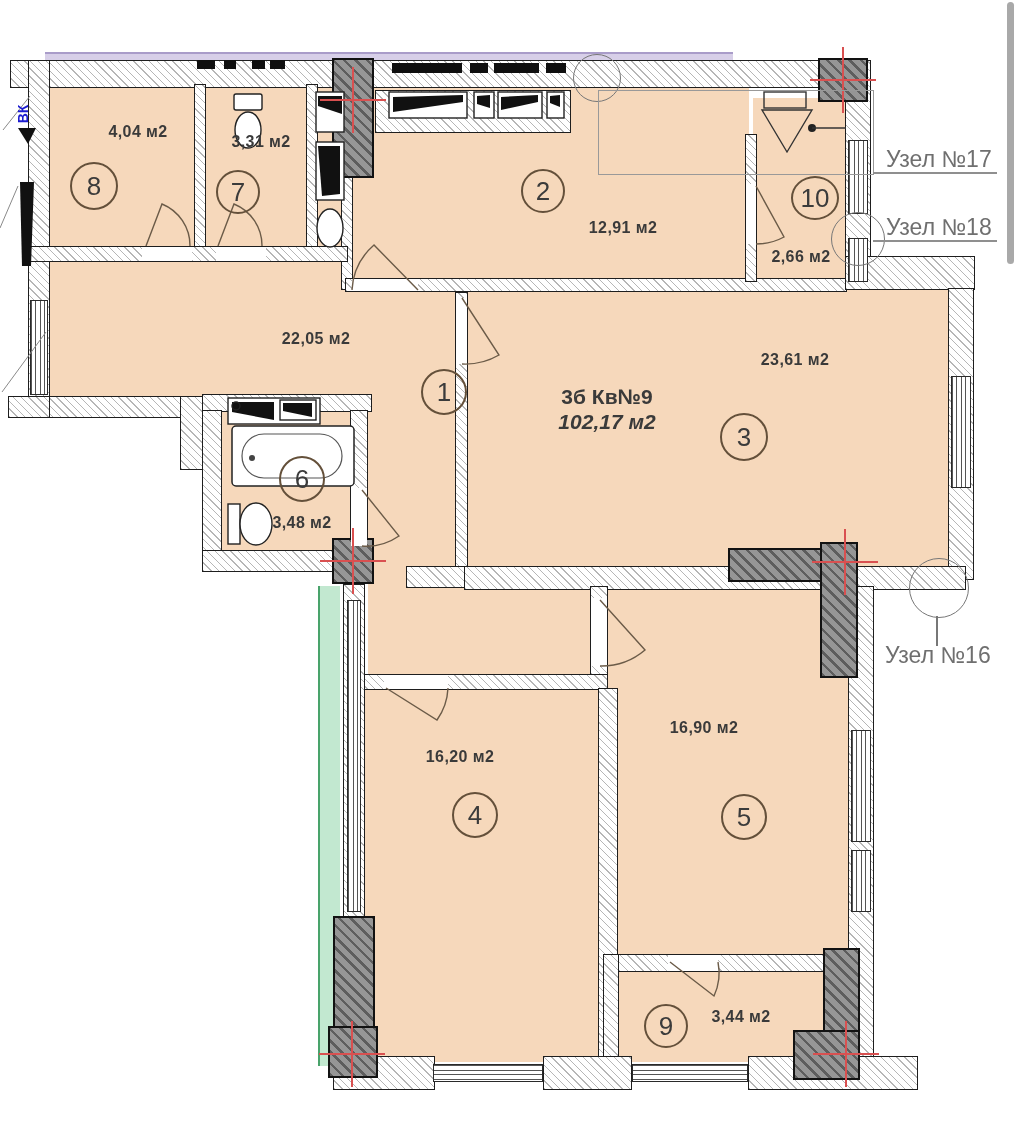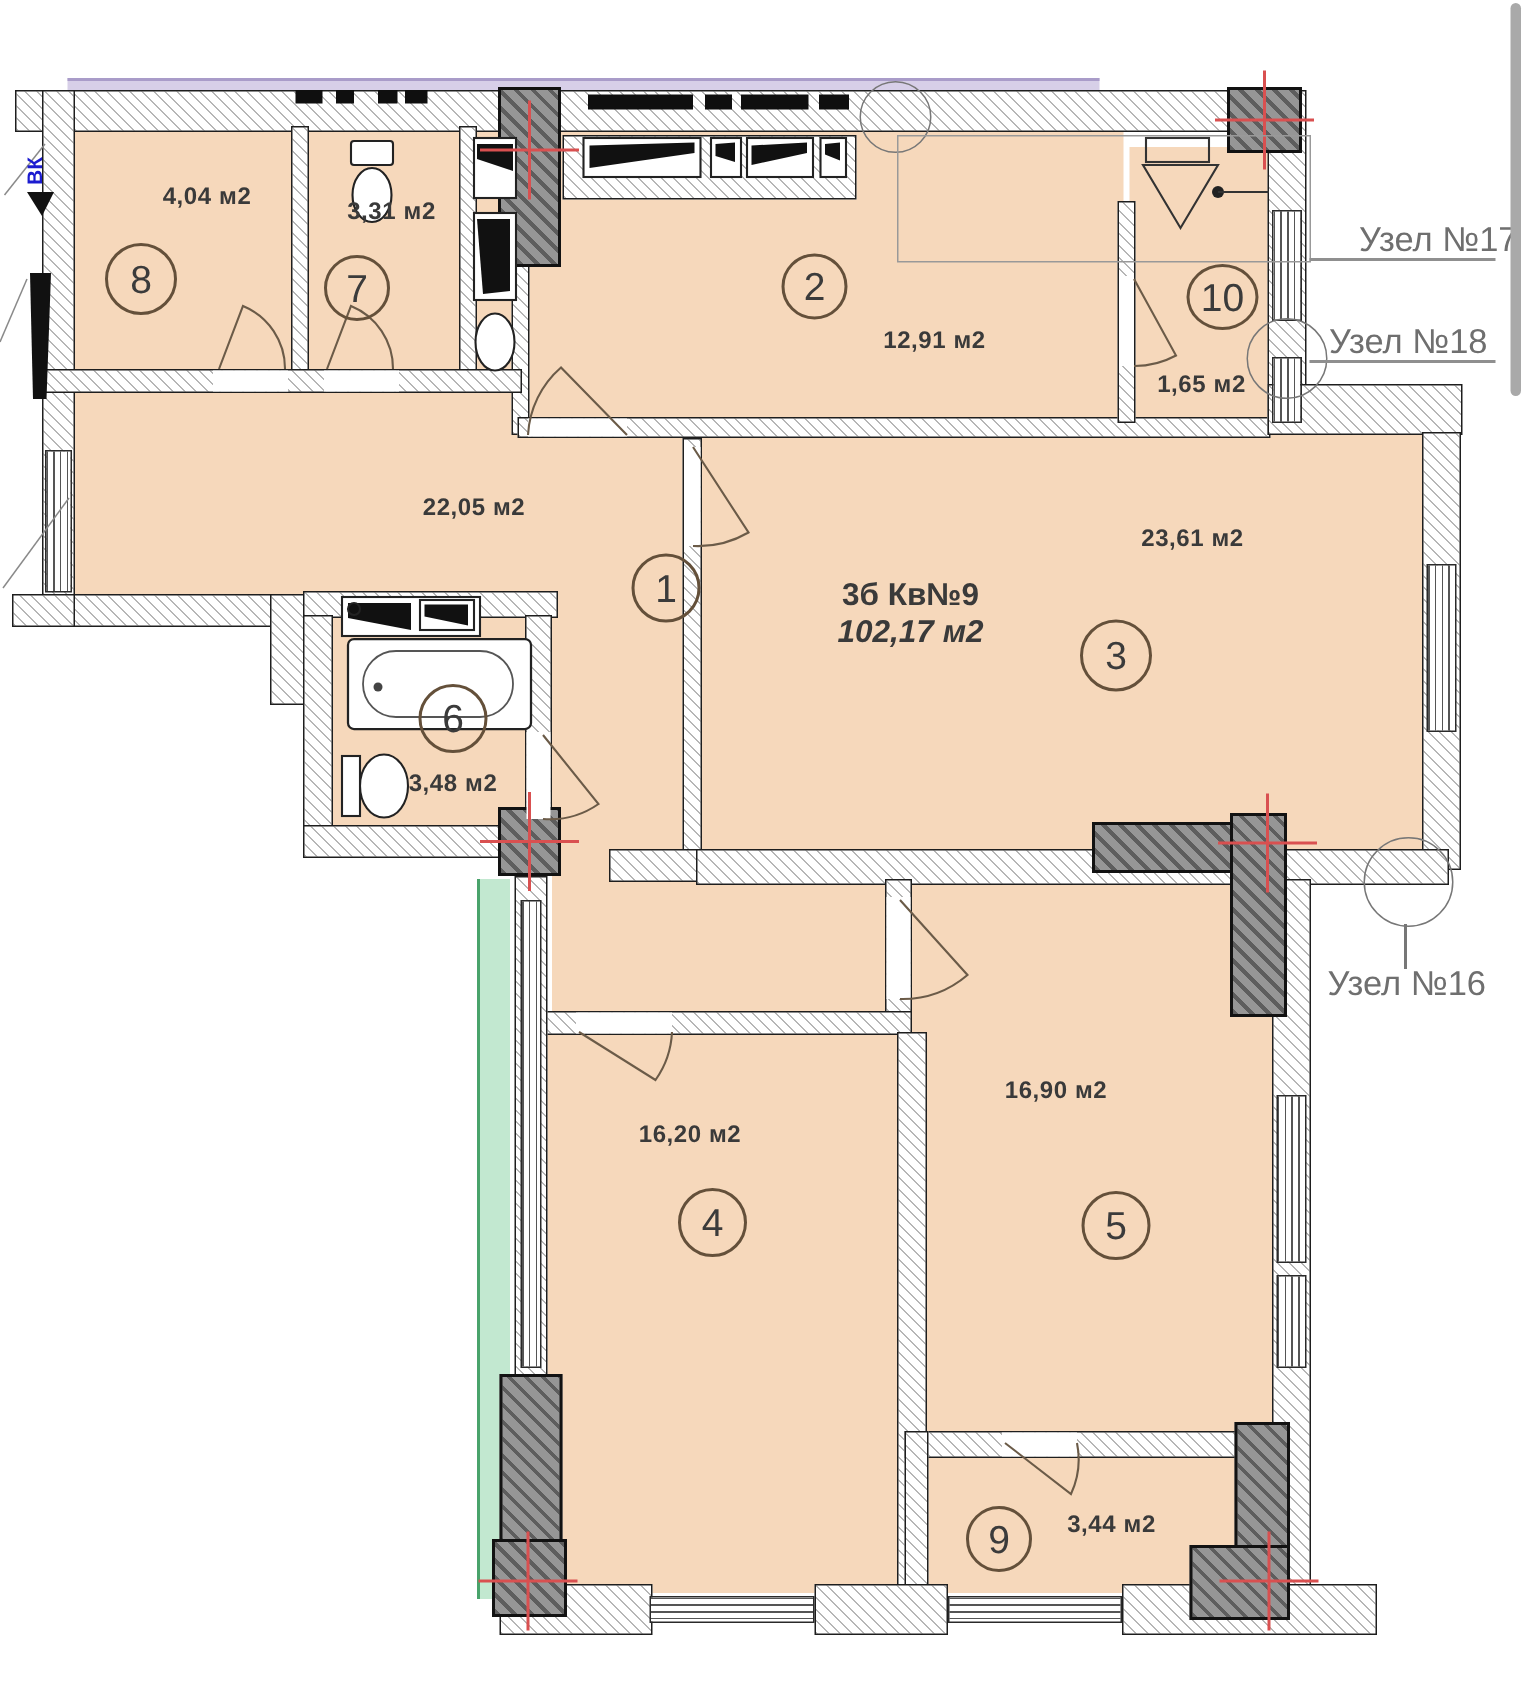--- a/index.html
+++ b/index.html
@@ -248,36 +248,36 @@
   <div class="circle" style="left:721px;top:794px;width:42px;height:42px;">
       <span>5</span>
     </div>
   <div class="circle" style="left:644px;top:1004px;width:40px;height:40px;">
       <span>9</span>
     </div>
 
   <div class="area" style="left:138px;top:123px;">4,04 м2</div>
   <div class="area" style="left:261px;top:133px;">3,31 м2</div>
   <div class="area" style="left:623px;top:219px;">12,91 м2</div>
-  <div class="area" style="left:801px;top:248px;">1,65 м2</div>
+  <div class="area" style="left:801px;top:248px;">2,66 м2</div>
   <div class="area" style="left:316px;top:330px;">22,05 м2</div>
   <div class="area" style="left:795px;top:351px;">23,61 м2</div>
   <div class="area" style="left:302px;top:514px;">3,48 м2</div>
   <div class="area" style="left:460px;top:748px;">16,20 м2</div>
   <div class="area" style="left:704px;top:719px;">16,90 м2</div>
   <div class="area" style="left:741px;top:1008px;">3,44 м2</div>
 
   <div class="apt" style="left:607px;top:385px;">3б Кв№9</div>
   <div class="apt" style="left:607px;top:410px;font-style:italic;">102,17 м2</div>
 
   <div class="vk" style="left:14px;top:106px;">ВК</div>
 
   <div class="lead-circle" style="left:573px;top:54px;width:46px;height:46px;"></div>
   <div class="lead-rect" style="left:598px;top:90px;width:274px;height:83px;"></div>
-  <div class="uzel" style="left:886px;top:146px;margin-left:20px;">Узел №17</div>
+  <div class="uzel" style="left:886px;top:146px;">Узел №17</div>
   <div class="uline" style="left:873px;top:172px;width:124px;"></div>
   <div class="lead-circle" style="left:831px;top:212px;width:52px;height:52px;"></div>
   <div class="uzel" style="left:886px;top:214px;">Узел №18</div>
   <div class="uline" style="left:873px;top:240px;width:124px;"></div>
   <div class="lead-circle" style="left:909px;top:558px;width:58px;height:58px;"></div>
   <div class="lead-line" style="left:936px;top:616px;width:2px;height:30px;"></div>
   <div class="uzel" style="left:885px;top:642px;">Узел №16</div>
 
   <div class="sb" style="left:1007px;top:2px;width:7px;height:262px;"></div>
 

